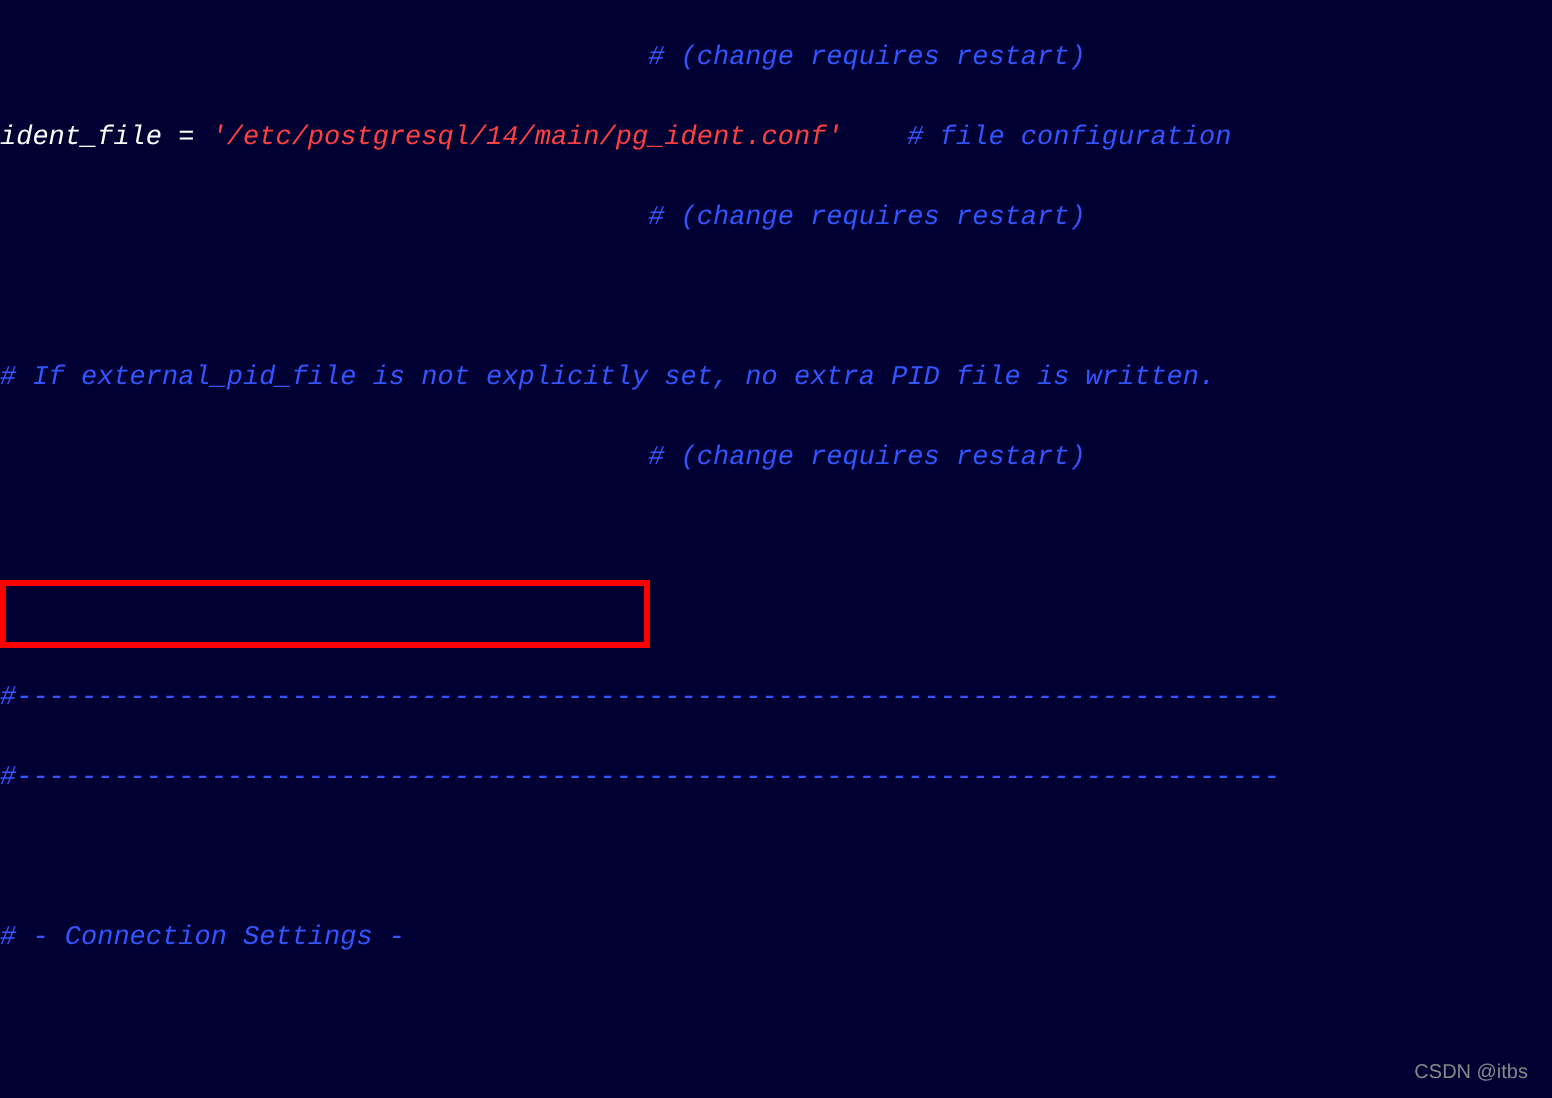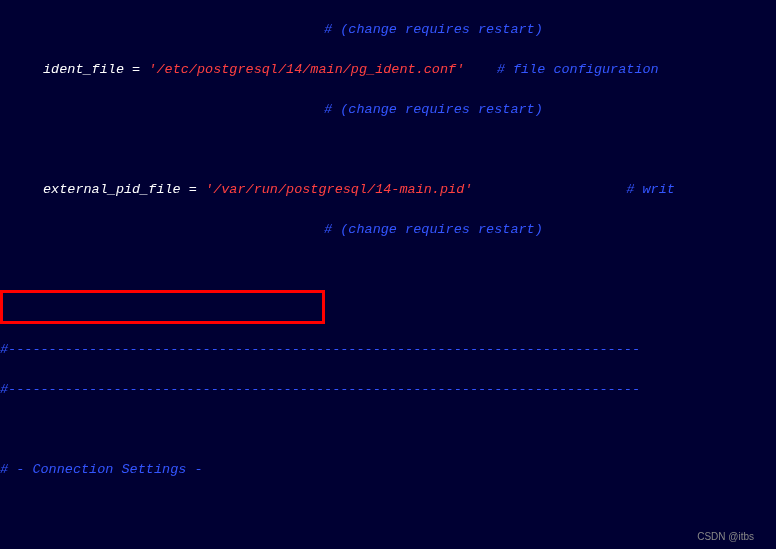--- a/index.html
+++ b/index.html
@@ -18,51 +18,51 @@
     white-space: pre;
     color: #ffffff;
     position: relative;
   }
   .line {
     height: 20px;
     position: relative;
     white-space: pre;
     font-style: italic;
   }
-  .c-white  { color: #ffffff; margin-left: 43px; }
+  .c-white  { color: #ffffff; }
   .c-red    { color: #ff4040; margin-top: 12px; }
   .c-blue   { color: #3355ff; }
   .highlight-box {
     position: absolute;
     border: 3px solid #ff0000;
     left: 0px;
     top: 290px;
     width: 325px;
     height: 34px;
     pointer-events: none;
     box-sizing: border-box;
   }
   .watermark {
     position: absolute;
-    right: 22px;
+    right: 12px;
     bottom: 2px;
     color: #888888;
     font-size: 10px;
     font-family: Arial, sans-serif;
   }
 </style>
 </head>
 <body>
 
 <div class="editor">
 <div class="line"><span class="c-blue">                                        </span><span class="c-blue"># (change requires restart)</span></div>
 <div class="line"><span class="c-white">ident_file = </span><span class="c-red">'/etc/postgresql/14/main/pg_ident.conf'</span><span class="c-blue">    # file configuration</span></div>
 <div class="line"><span class="c-blue">                                        </span><span class="c-blue"># (change requires restart)</span></div>
 <div class="line"><span></span></div>
-<div class="line"><span class="c-white">external_pid_file = </span><span class="c-red">'/var/run/postgresql/14-main.pid'</span><span class="c-blue">                   # writ</span></div>
+<div class="line"><span class="c-blue"># If external_pid_file is not explicitly set, no extra PID file is written.</span></div>
 <div class="line"><span class="c-blue">                                        </span><span class="c-blue"># (change requires restart)</span></div>
 <div class="line"><span></span></div>
 <div class="line"><span></span></div>
 <div class="line"><span class="c-blue">#------------------------------------------------------------------------------</span></div>
 <div class="line"><span class="c-blue">#------------------------------------------------------------------------------</span></div>
 <div class="line"><span></span></div>
 <div class="line"><span class="c-blue"># - Connection Settings -</span></div>
 
 
 

